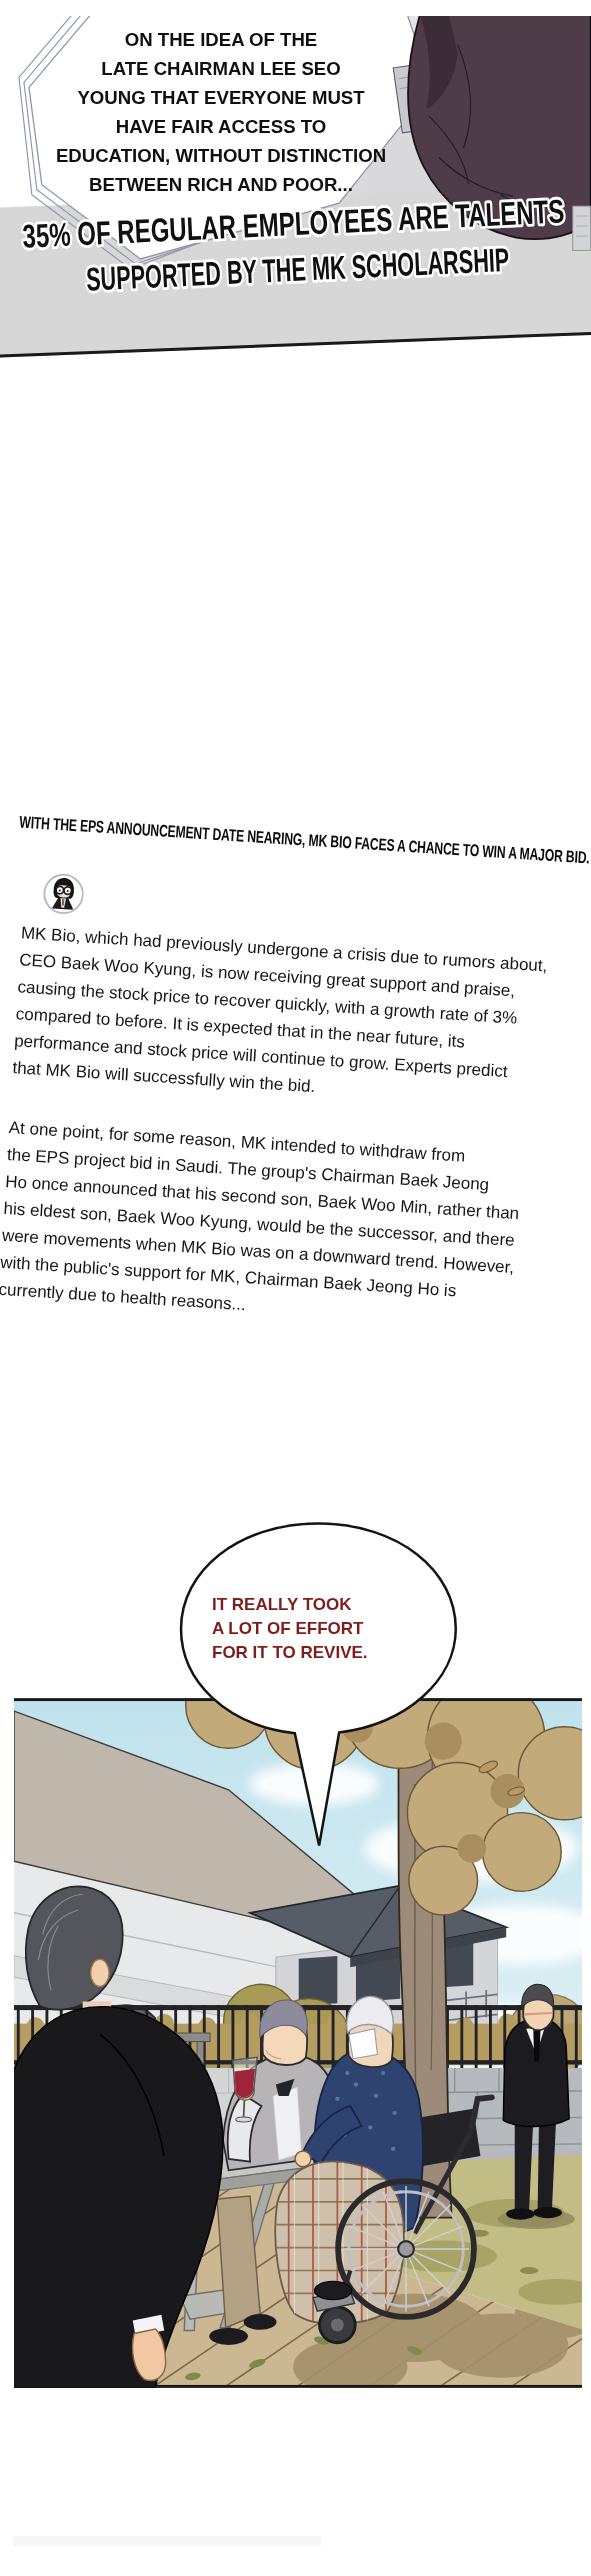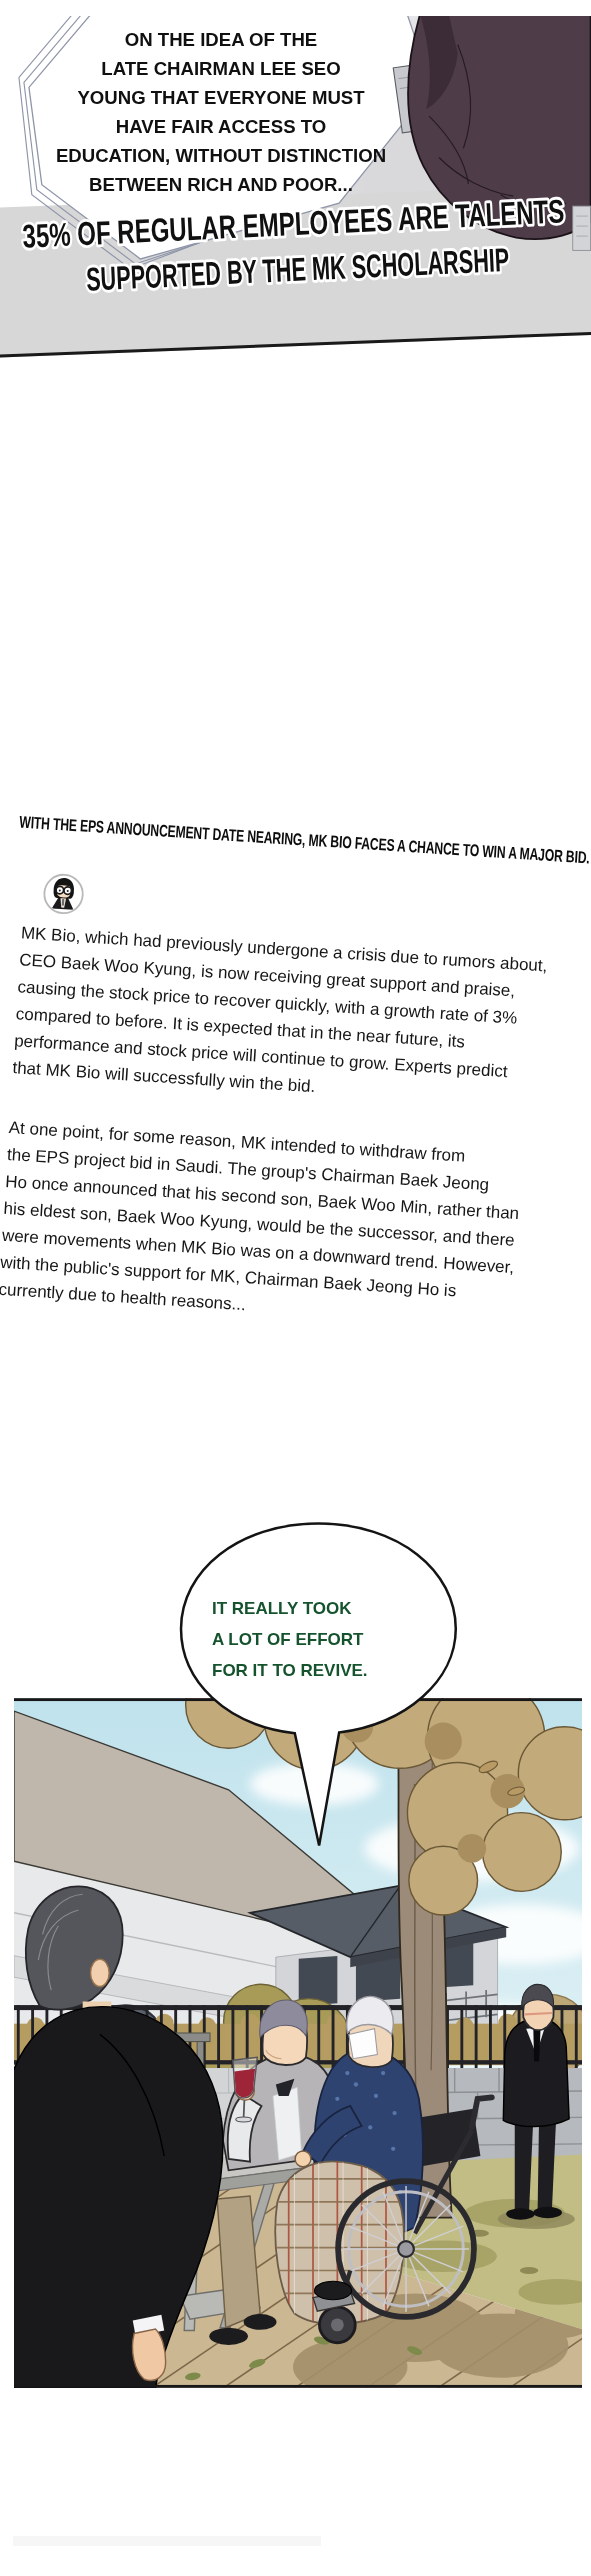--- a/index.html
+++ b/index.html
@@ -18,21 +18,21 @@
   
   #news{position:absolute;left:18.6px;top:790px;width:577px;height:515px;
       transform:rotate(3.6deg);transform-origin:0 0;}
   #news .headline-svg text{font-family:"Liberation Sans",sans-serif;font-weight:900;
       paint-order:stroke;stroke:#ffffff;stroke-width:4px;stroke-linejoin:round;fill:#0d0d0d;
       letter-spacing:-0.3px;}
   .para{position:absolute;left:10px;width:560px;font-size:17px;line-height:27px;color:#161616;
       font-weight:normal;}
   
   .dialogue-text{position:absolute;left:212px;top:1577px;width:186px;text-align:left;
-      font-size:17px;font-weight:bold;line-height:31px;color:#14532d;}
+      font-size:17px;font-weight:bold;line-height:24px;color:#7f1d1d;}
   
   #smudge{position:absolute;left:13px;top:2520px;width:308px;height:10px;background:#f6f6f6;}
 </style>
 </head>
 <body>
 
 <div id="page">
 
   <div class="soft-blob" style="left:308px;top:-14.3px;width:236px;height:315px;background:#e4e4e7;"></div>
   <div class="soft-blob" style="left:343px;top:43px;width:150px;height:215px;background:#d9d9dc;"></div>

